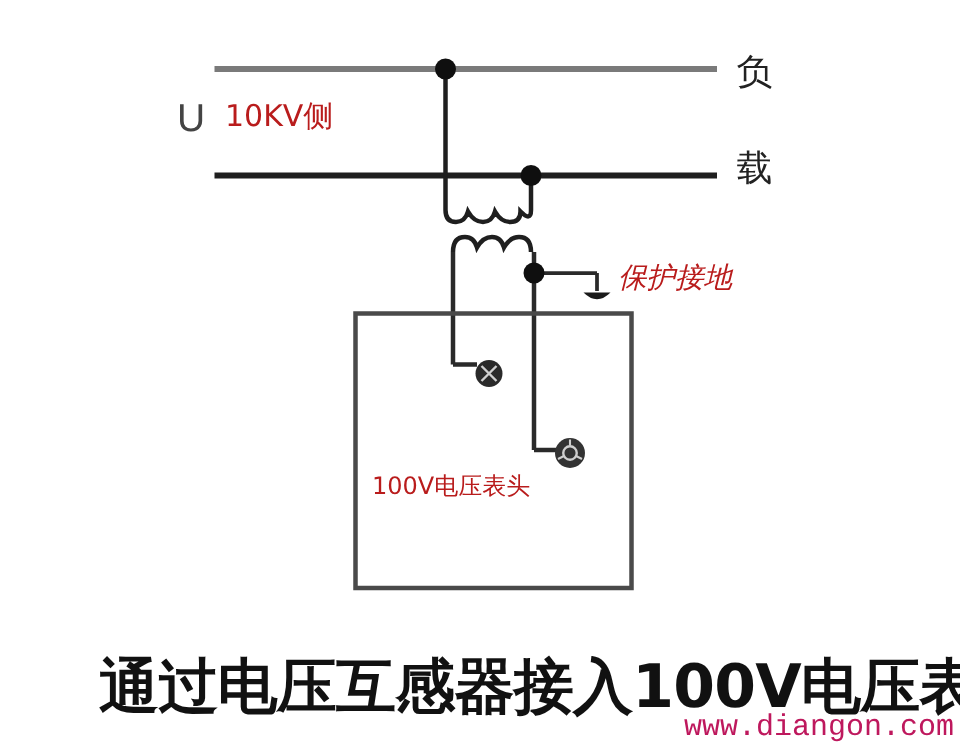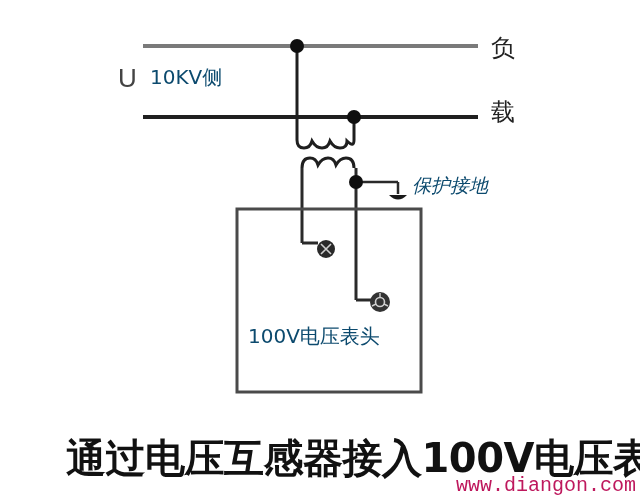--- a/index.html
+++ b/index.html
@@ -1,25 +1,25 @@
 <!DOCTYPE html>
 <html><head>
   <meta charset="utf-8">
   <style>
     html, body { margin: 0; padding: 0; background: #ffffff; }
     body { width: 640px; height: 500px; position: relative; overflow: hidden;
            font-family: "DejaVu Sans", "Liberation Sans", sans-serif; }
     #diagram { position: absolute; left: 0; top: 0; width: 640px; height: 500px; }
-    .lbl { position: absolute; color: #0c4a6e; white-space: nowrap; line-height: 1; }
+    .lbl { position: absolute; color: #b91c1c; white-space: nowrap; line-height: 1; }
     .u-label { left: 118px; top: 65px; font-size: 26px; color: #444; font-family: "Liberation Sans", sans-serif; }
     .side-label { left: 150px; top: 67px; font-size: 20px; }
     .load-1 { left: 491px; top: 36px; font-size: 24px; color: #222; }
     .load-2 { left: 491px; top: 100px; font-size: 24px; color: #222; }
     .ground-label { left: 412px; top: 176px; font-size: 19px; font-style: italic; }
-    .meter-label { left: 248px; top: 326px; font-size: 20px; text-align: center; }
+    .meter-label { left: 248px; top: 316px; font-size: 16px; text-align: center; }
     .caption { left: 66px; top: 438px; font-size: 40px; font-weight: bold; color: #111; letter-spacing: -0.5px; }
     .watermark { left: 456px; top: 476px; font-size: 20px; color: #be185d;
                  font-family: Liberation Mono, monospace; }
   </style>
 </head>
 <body>
 
 <svg id="diagram" viewBox="0 0 640 500" xmlns="http://www.w3.org/2000/svg">
 
   <line x1="143" y1="46" x2="478" y2="46" stroke="#7a7a7a" stroke-width="4"></line>

